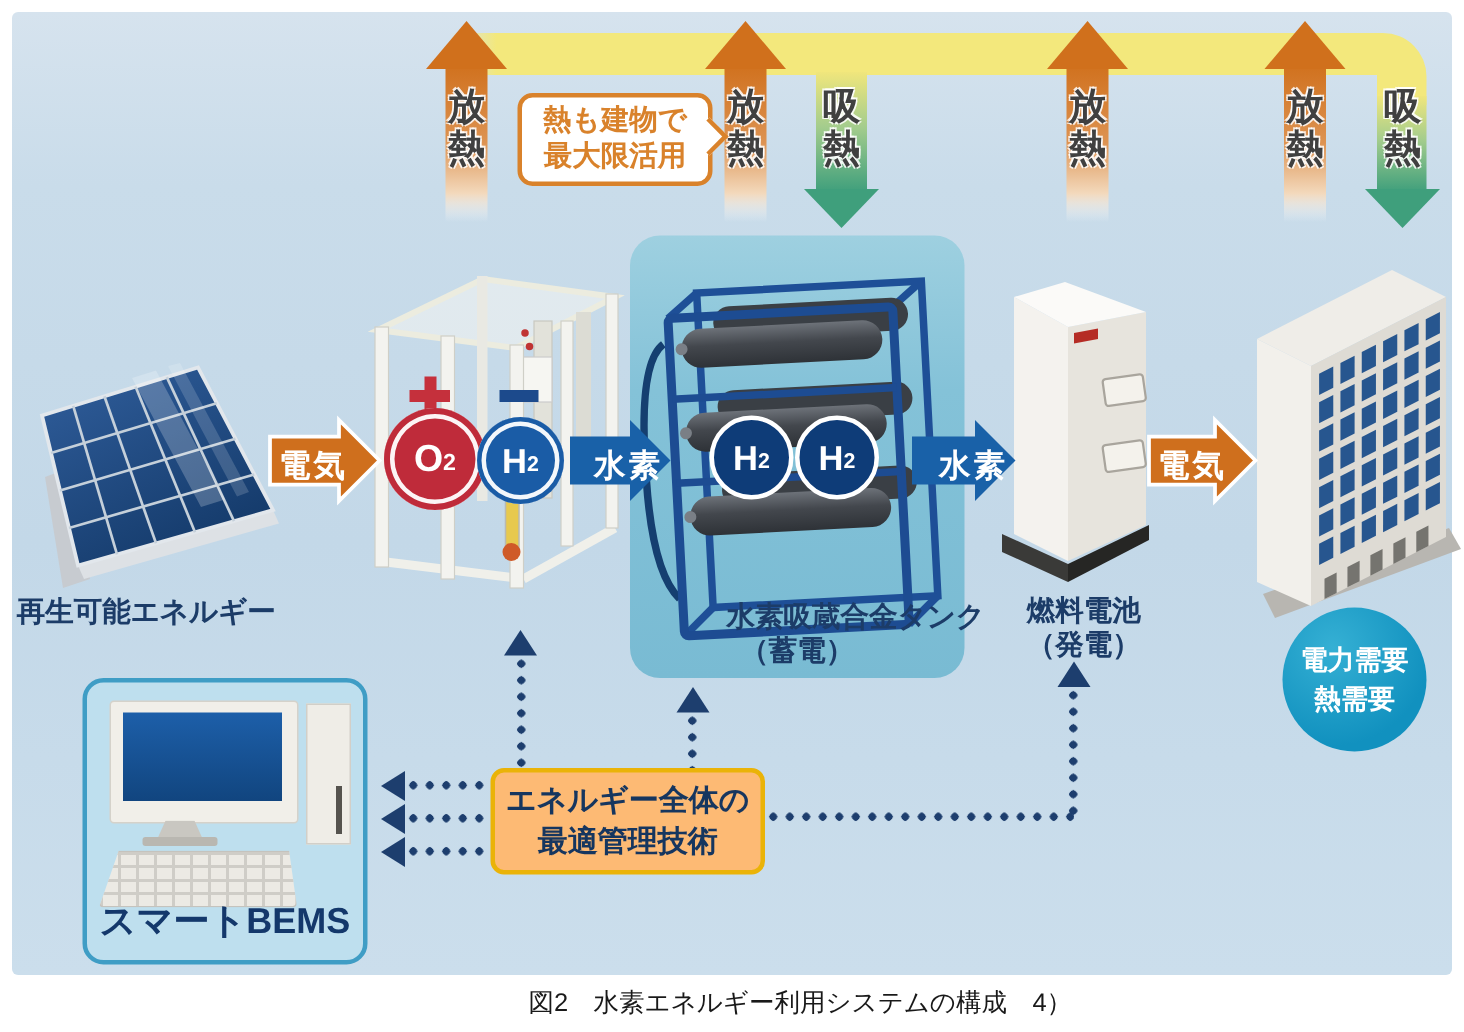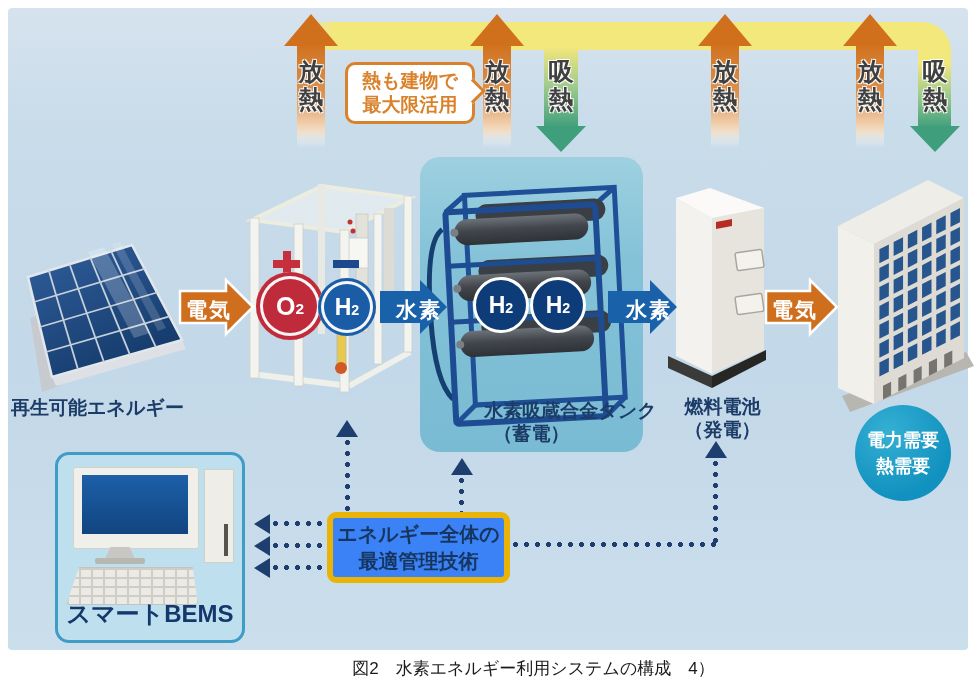--- a/index.html
+++ b/index.html
@@ -39,22 +39,22 @@
   .stand-base{position:absolute;left:37px;top:103px;width:50px;height:6px;background:#b9b7b1;border-radius:2px;}
   .keyboard{position:absolute;left:8px;top:112px;width:130px;height:36px;background:#eceae4;
     border:1px solid #c5c3bd;border-radius:3px;clip-path:polygon(10% 0,96% 0,100% 100%,0 100%);
     background-image:repeating-linear-gradient(90deg,#cfcdc7 0 2px,transparent 2px 12px),
                      repeating-linear-gradient(#cfcdc7 0 2px,transparent 2px 9px);}
   .tower{position:absolute;left:146px;top:14px;width:28px;height:92px;background:#efede7;
     border:1px solid #d2cfc8;}
   .tower-slot{position:absolute;right:5px;top:54px;width:4px;height:32px;background:#55534e;}
   .bems-label{position:absolute;bottom:10px;left:0;width:100%;text-align:center;
     color:#14386b;font-weight:bold;font-size:24px;}
-  .mgmt-box{left:327px;top:512px;width:183px;height:71px;box-sizing:border-box;background:#3b82f6;
-    border:6px solid #eab308;border-radius:9px;display:flex;flex-direction:column;
+  .mgmt-box{left:327px;top:512px;width:183px;height:71px;box-sizing:border-box;background:#fdba74;
+    border:3px solid #eab308;border-radius:9px;display:flex;flex-direction:column;
     align-items:center;justify-content:center;color:#16365f;font-weight:bold;
     font-size:20px;line-height:1.32;}
   .dots-h{height:7px;background-image:radial-gradient(circle,#1d3e6e 0 2.6px,transparent 2.7px);
     background-size:11px 7px;background-repeat:repeat-x;}
   .dots-v{width:7px;background-image:radial-gradient(circle,#1d3e6e 0 2.6px,transparent 2.7px);
     background-size:7px 11px;background-repeat:repeat-y;}
   .tri-up{width:0;height:0;border-left:11px solid transparent;border-right:11px solid transparent;
     border-bottom:17px solid #1d3e6e;}
   .tri-left{width:0;height:0;border-top:10px solid transparent;border-bottom:10px solid transparent;
     border-right:16px solid #1d3e6e;}

